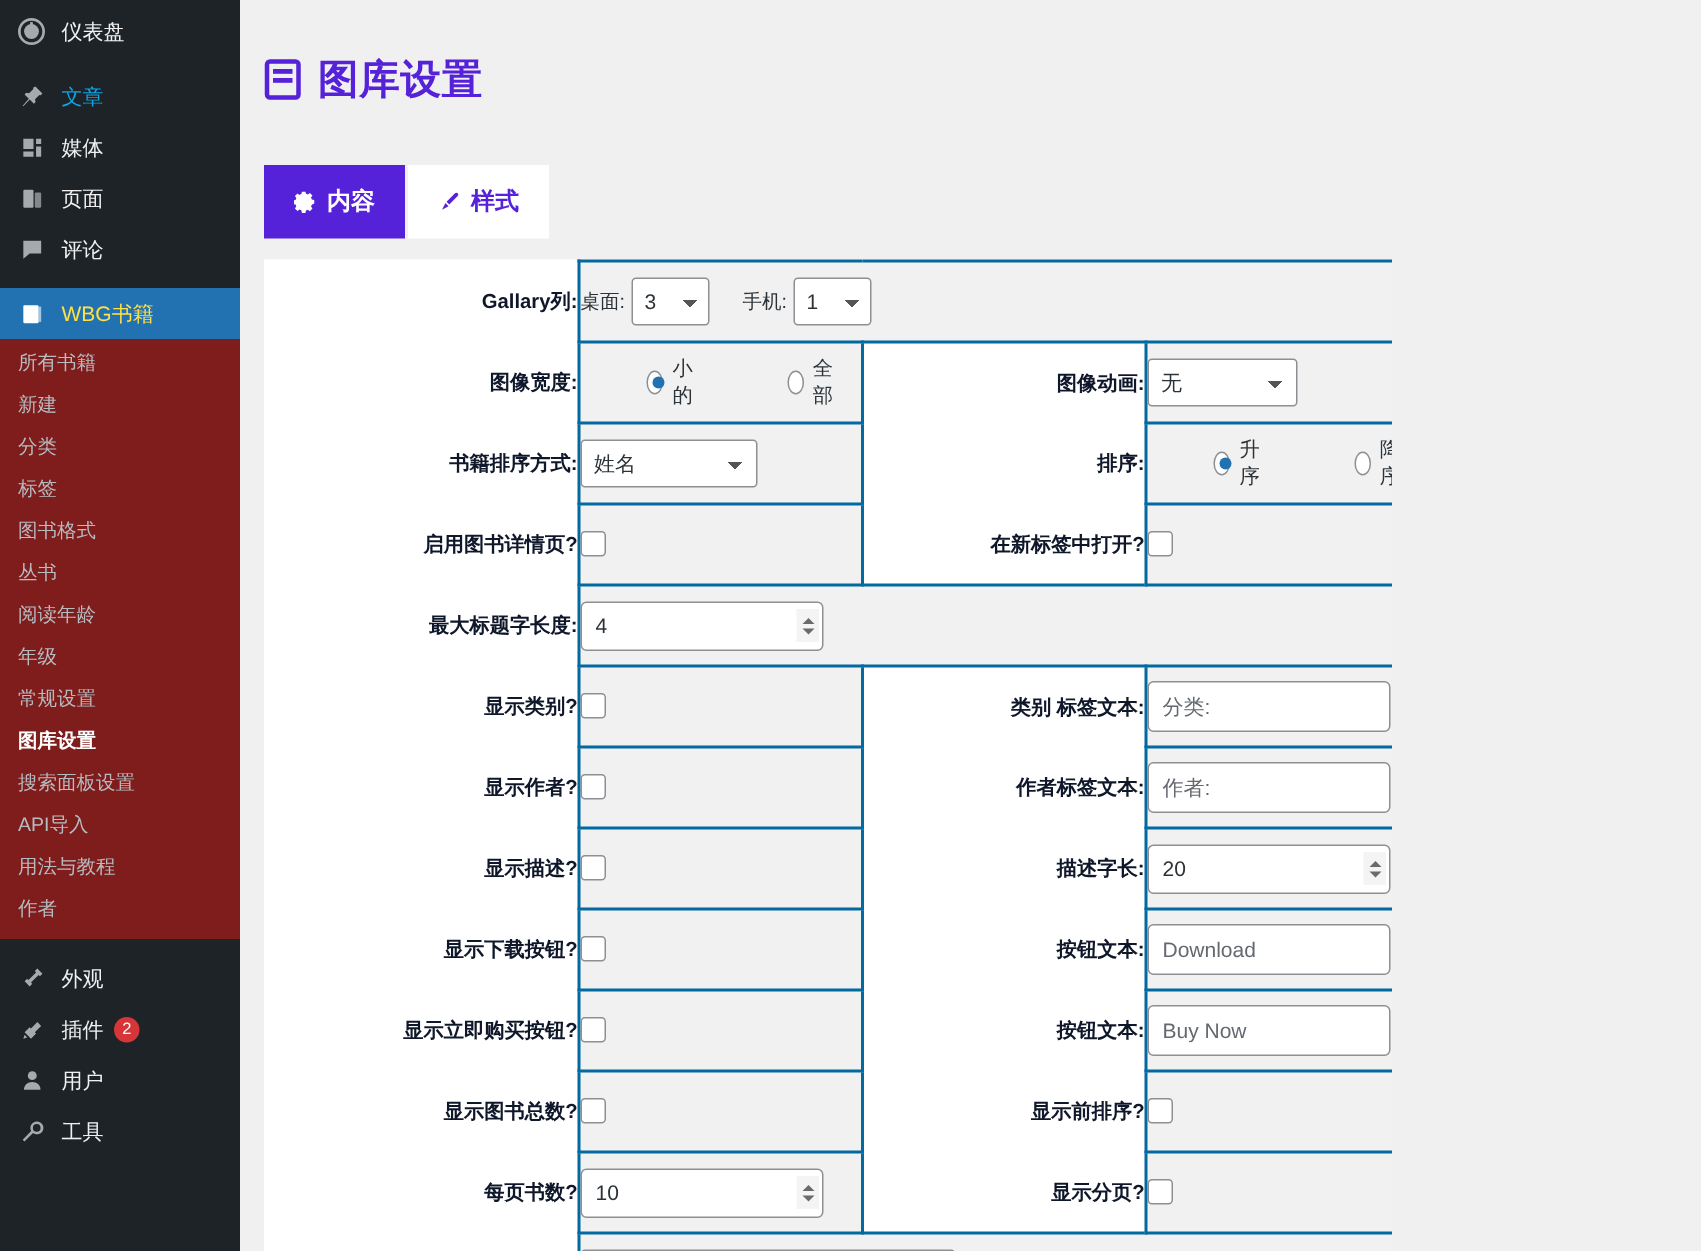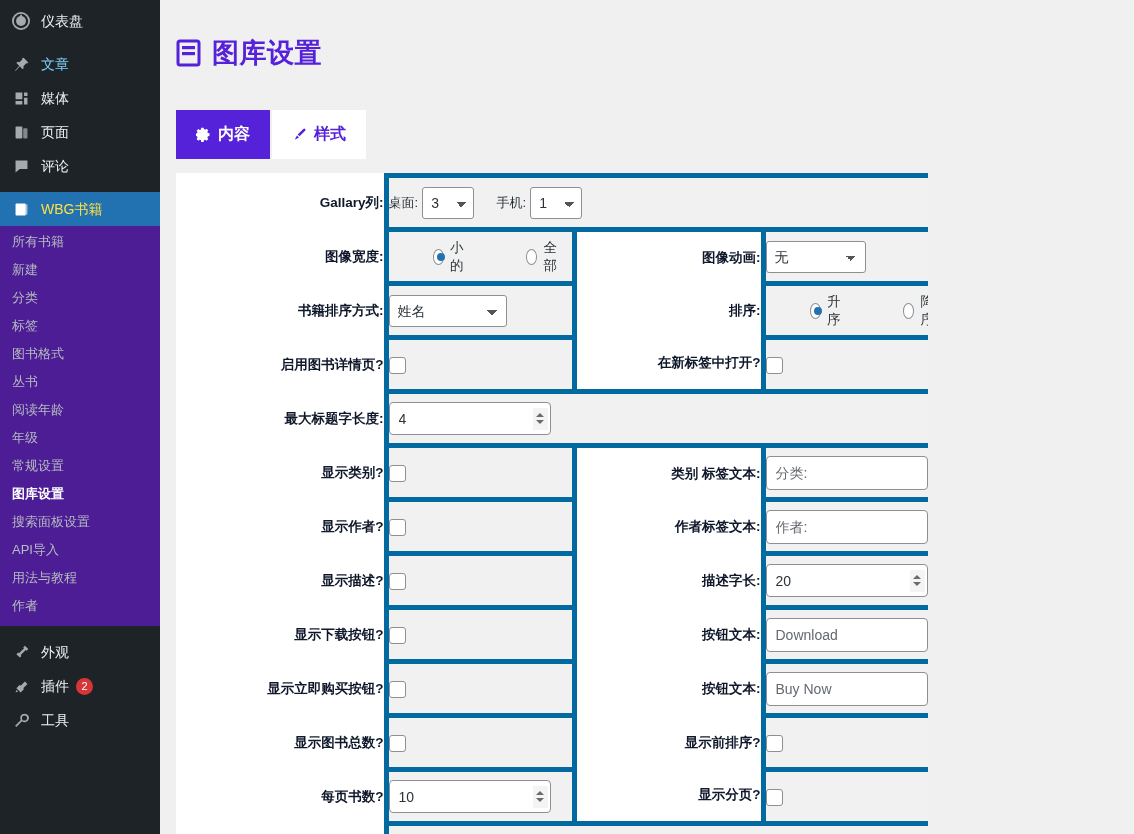--- a/index.html
+++ b/index.html
@@ -34,39 +34,39 @@
   .menu-item .mi-icon {
     width: 22px; height: 20px;
     flex: 0 0 22px;
     display: inline-flex;
     align-items: center;
     justify-content: center;
     margin-right: 9px;
     color: #a7aaad;
   }
   .menu-item .mi-label { font-size: 14px; line-height: 1; color: #f0f0f1; }
-  .menu-item.dim .mi-label { color: #7dd3fc; }
+  .menu-item.dim .mi-label { color: #0ea5e9; }
   .menu-item.current {
     background: #2271b1;
     color: #fff;
     font-weight: 400;
   }
   .menu-item.current .mi-icon { color: #fff; }
   .menu-item.current .mi-label { color: #fde047; }
   .menu-item.current::after {
     content: "";
     position: absolute;
     right: -8px; top: 50%;
     margin-top: -8px;
     border-style: solid;
     border-width: 8px 0 8px 8px;
     border-color: transparent transparent transparent #2271b1;
   }
   .menu-sep { height: 9px; }
-  .submenu { background: #4c1d95; padding: 2px 0 6px 0; }
+  .submenu { background: #7f1d1d; padding: 2px 0 6px 0; }
   .submenu-item {
     display: block;
     padding: 5px 0 5px 12px;
     font-size: 13px;
     color: #b6bbc0;
     line-height: 18px;
   }
   .submenu-item.active { color: #fff; font-weight: bold; }
   .badge-count {
     display: inline-flex;
@@ -149,21 +149,21 @@
     text-align: right;
     padding-right: 12px;
     font-size: 13.5px;
     font-weight: bold;
     color: #0f172a;
     background: #fff;
     white-space: nowrap;
   }
   td.fld {
     background: #f1f1f1;
-    border: 5px solid #0369a1;
+    border: 2px solid #0369a1;
     padding: 8px 10px;
     height: 54px;
   }
   .colA-lbl { width: 210px; }
   .colA-fld { width: 186px; }
   .colB-lbl { width: 194px; }
   .colB-fld { width: 188px; }
 
   
   select.sel {
@@ -384,20 +384,29 @@
       <span class="mi-icon">
         <svg width="17" height="17" viewBox="0 0 20 20" fill="currentColor">
             <path d="M4 12l4-4 1 1 5-5 3 3-5 5 1 1-4 4z"></path>
             <path d="M3 17l3-1-2-2z"></path>
           </svg>
       </span>
       <span class="mi-label">插件</span>
       <span class="badge-count">2</span>
     </div>
 
+    <div class="menu-item">
+      <span class="mi-icon">
+        <svg width="17" height="17" viewBox="0 0 20 20" fill="currentColor">
+            <circle cx="10" cy="6" r="3.5"></circle>
+            <path d="M3.5 17c0-3.6 2.9-6 6.5-6s6.5 2.4 6.5 6z"></path>
+          </svg>
+      </span>
+      <span class="mi-label">用户</span>
+    </div>
 
     <div class="menu-item">
       <span class="mi-icon">
         <svg width="17" height="17" viewBox="0 0 20 20" fill="currentColor">
             <path d="M13.5 2a5 5 0 00-4.3 7.5L2.5 16.2 3.9 17.6l6.7-6.7A5 5 0 1013.5 2zm0 2a3 3 0 11-.01 6.01A3 3 0 0113.5 4z"></path>
           </svg>
       </span>
       <span class="mi-label">工具</span>
     </div>
 

